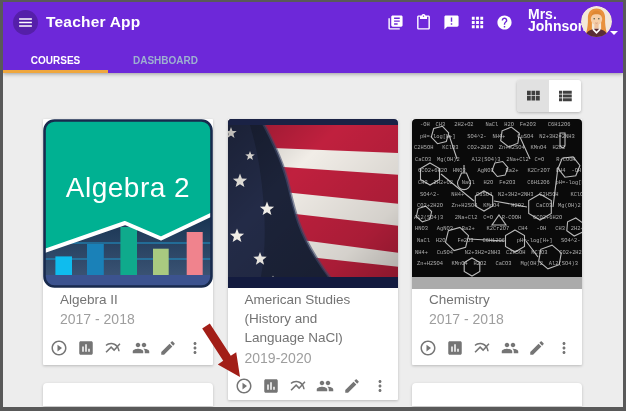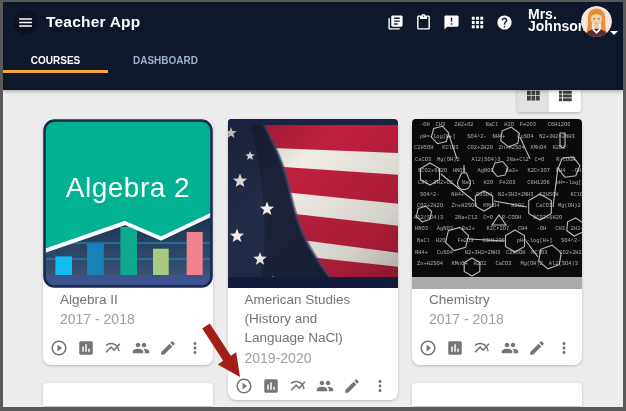--- a/index.html
+++ b/index.html
@@ -2,42 +2,42 @@
 <html><head>
 <meta charset="utf-8">
 <style>
   html,body{margin:0;padding:0;background:#fff;}
   *{box-sizing:border-box;}
   #frame{position:relative;width:626px;height:411px;border-style:solid;border-color:#595959;
     border-width:2px 3px 4px 3px;background:#EDEDED;overflow:hidden;
     font-family:"Liberation Sans",sans-serif;}
   .abs{position:absolute;}
   
-  #header{position:absolute;left:0;top:0;width:620px;height:88px;background:#0f172a;
+  #header{position:absolute;left:0;top:0;width:620px;height:71px;background:#6d28d9;
     box-shadow:0 1px 4px rgba(0,0,0,0.35);z-index:5;}
   #hambbg{position:absolute;left:9.5px;top:7.5px;width:25px;height:25px;border-radius:50%;
     background:rgba(0,0,0,0.22);}
   #appTitle{position:absolute;left:43px;top:11px;color:#fff;font-size:15.5px;font-weight:bold;letter-spacing:0.2px;}
   .hicon{position:absolute;top:12px;}
   #userName{position:absolute;left:525px;top:7px;color:#fff;font-size:14px;font-weight:bold;line-height:11.5px;}
   #avatar{position:absolute;left:577.5px;top:4px;}
   #caret{position:absolute;left:607px;top:29px;width:0;height:0;
     border-left:4.5px solid transparent;border-right:4.5px solid transparent;border-top:4.5px solid #fff;}
   .tab{position:absolute;top:53px;font-size:10px;font-weight:bold;letter-spacing:0;text-align:center;}
   #tab1{left:0;width:105px;color:#fff;}
   #tab2{left:105px;width:115px;color:#9DB0D0;text-align:center;}
   #tabline{position:absolute;left:0;top:68px;width:105px;height:3px;background:#EFA73E;}
   
   #toggle{position:absolute;left:514px;top:78px;width:64px;height:32px;border-radius:3px;
     box-shadow:0 1px 3px rgba(0,0,0,0.25);display:flex;z-index:2;}
   #toggle .tb{width:32px;height:32px;display:flex;align-items:center;justify-content:center;}
   #tgA{background:#E1E1E1;border-radius:3px 0 0 3px;}
   #tgB{background:#FFFFFF;border-radius:0 3px 3px 0;}
   
-  .card{position:absolute;width:170px;background:#fff;border-radius:8px;
+  .card{position:absolute;width:170px;background:#fff;border-radius:1px;
     box-shadow:0 1px 3px rgba(0,0,0,0.22);}
   #card1{left:40px;top:117px;height:246px;}
   #card2{left:224.5px;top:117px;height:281px;}
   #card3{left:409px;top:117px;height:246px;}
   .ctitle{position:absolute;left:17px;color:#737373;font-size:13.5px;font-weight:normal;line-height:19.2px;}
   .csub{position:absolute;left:17px;color:#9e9e9e;font-size:14px;}
   .cicons{position:absolute;left:0;width:170px;}
   .cicons svg{position:absolute;fill:#757575;}
   .sliver{position:absolute;width:170px;height:23px;background:#fff;border-radius:4px 4px 0 0;
     box-shadow:0 1px 3px rgba(0,0,0,0.22);}

